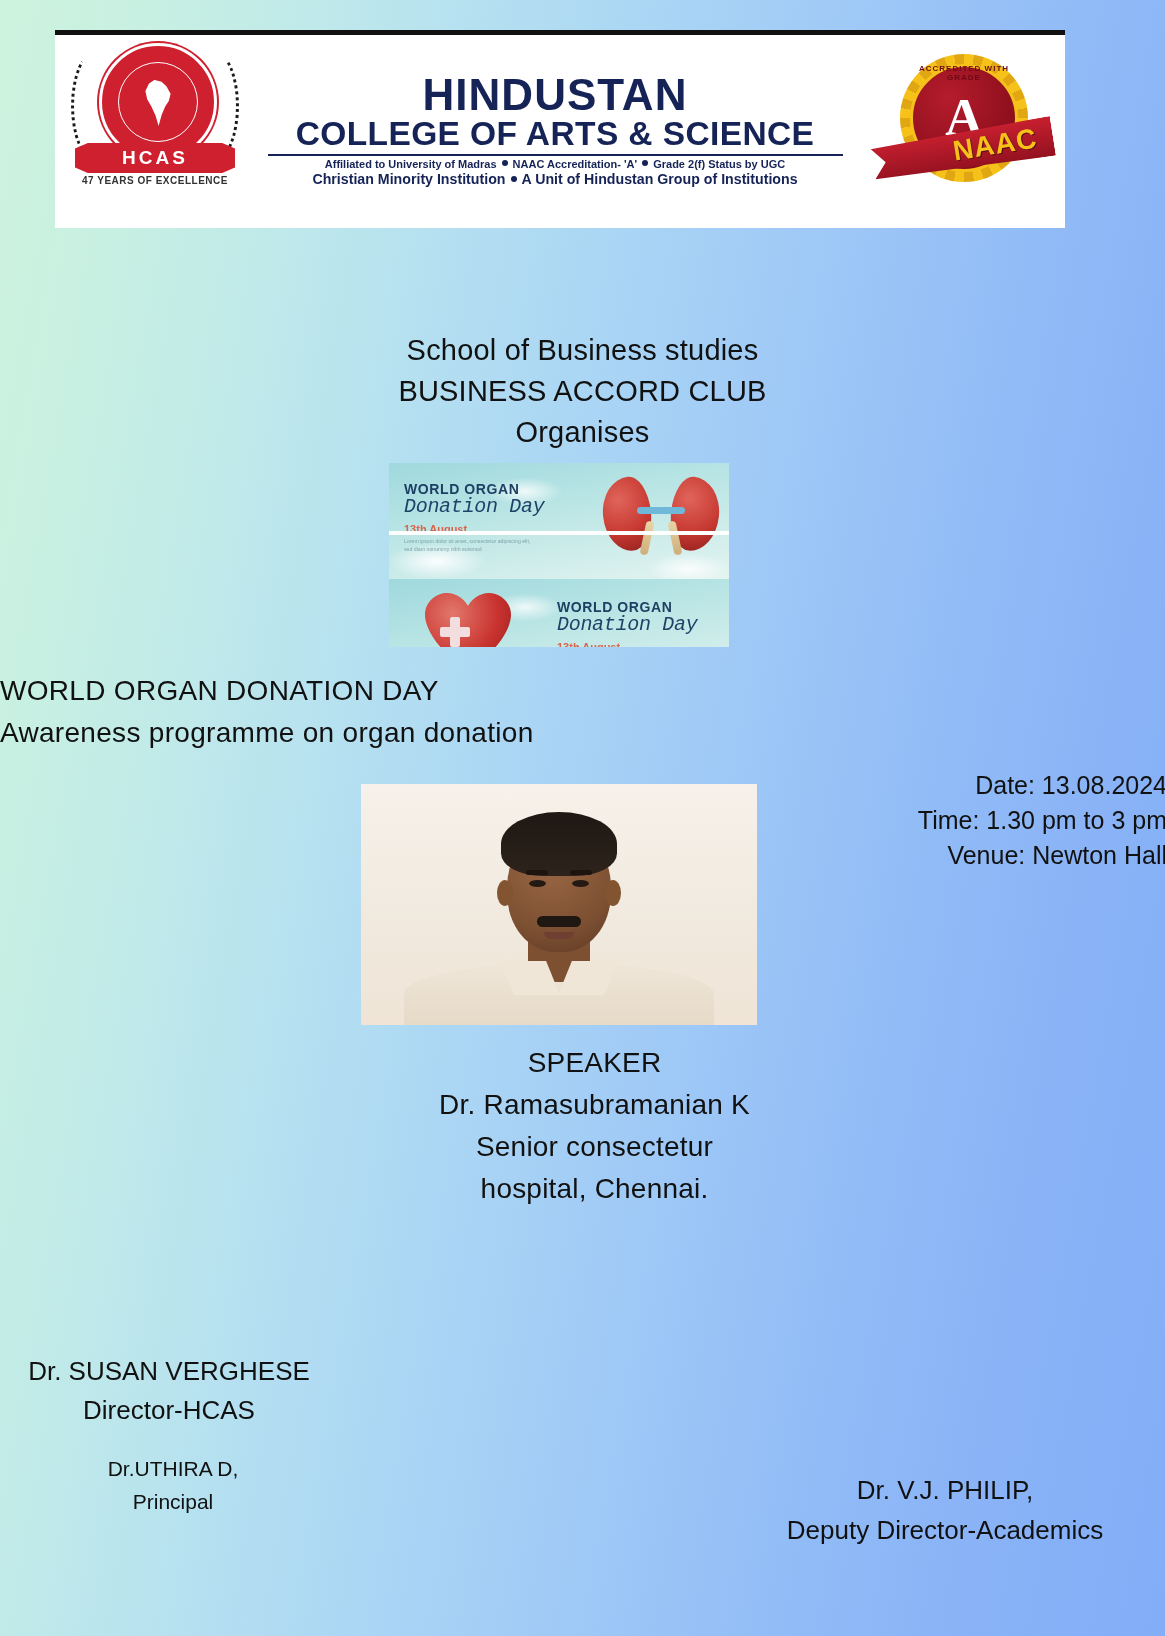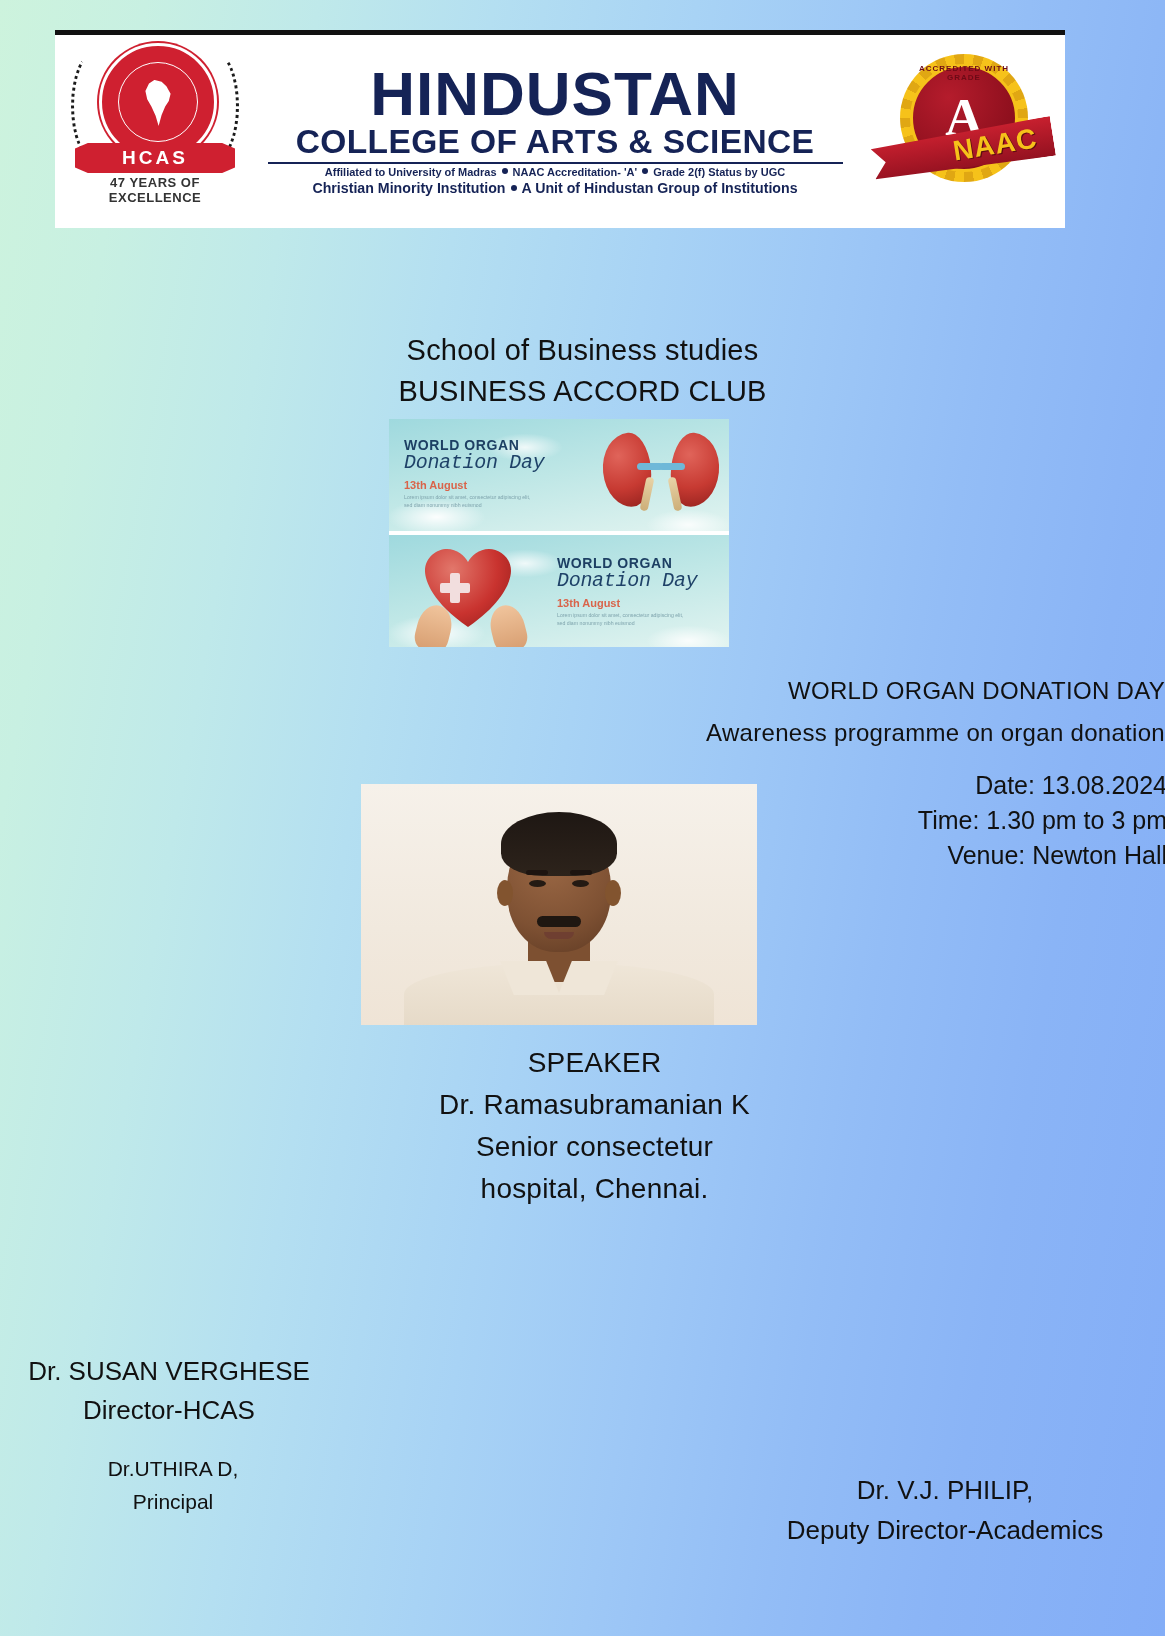--- a/index.html
+++ b/index.html
@@ -60,21 +60,21 @@
     width: 210px;
     height: 100%;
     display: flex;
     align-items: center;
     justify-content: center;
     flex: none;
   }
   .lh-title {
     font-family: "Liberation Sans", sans-serif;
     font-weight: bold;
-    font-size: 62px;
+    font-size: 44px;
     letter-spacing: 1px;
     color: #152356;
     line-height: 0.95;
     white-space: nowrap;
   }
   .lh-sub {
     font-family: "Liberation Sans", sans-serif;
     font-weight: bold;
     font-size: 33.5px;
     letter-spacing: 0.4px;
@@ -145,21 +145,21 @@
     color: #ffffff;
     font-family: "Liberation Sans", sans-serif;
     font-weight: bold; font-size: 19px;
     letter-spacing: 3px;
     display: flex; align-items: center; justify-content: center;
     clip-path: polygon(0% 18%, 8% 0%, 92% 0%, 100% 18%, 100% 82%, 92% 100%, 8% 100%, 0% 82%);
   }
   .crest-years {
     position: absolute; left: 0; top: 140px; width: 180px;
     text-align: center;
-    font-size: 13px; font-weight: bold; color: #333333;
+    font-size: 10px; font-weight: bold; color: #333333;
     letter-spacing: 0.5px;
   }
 
   
   .naac { position: relative; width: 200px; height: 160px; }
   .naac-seal {
     position: absolute; left: 40px; top: 2px;
     width: 128px; height: 128px; border-radius: 50%;
     background:
       repeating-conic-gradient(#f6c21a 0deg 9deg, #e0a713 9deg 18deg);
@@ -214,20 +214,21 @@
     position: absolute;
     left: 389px;
     top: 419px;
     width: 340px;
     height: 228px;
     overflow: hidden;
   }
   .banner {
     position: absolute; left: 0; width: 340px; height: 129px;
     overflow: hidden;
+    margin-top: 44px;
   }
   .banner.one { top: 0; }
   .banner.two { top: 116px; }
   .sky {
     position: absolute; inset: 0;
     background:
       radial-gradient(ellipse 70px 26px at 14% 76%, rgba(255,255,255,0.95) 0%, rgba(255,255,255,0) 70%),
       radial-gradient(ellipse 54px 20px at 40% 22%, rgba(255,255,255,0.8) 0%, rgba(255,255,255,0) 70%),
       radial-gradient(ellipse 60px 22px at 88% 82%, rgba(255,255,255,0.85) 0%, rgba(255,255,255,0) 70%),
       linear-gradient(170deg, #9fd9de 0%, #bfe7e6 45%, #e8f6f2 100%);
@@ -298,22 +299,22 @@
   }
   .hand-l { left: 6px; transform: rotate(14deg); }
   .hand-r { right: 6px; transform: rotate(-14deg); }
   .banner-gap {
     position: absolute; left: 0; top: 112px; width: 340px; height: 4px; background: #ffffff;
   }
 
   
   .event-title {
     position: absolute; left: 0; right: 0; top: 670px;
-    text-align: right;
-    font-size: 24px;
+    text-align: left;
+    font-size: 28px;
     line-height: 42px;
     letter-spacing: 0.3px;
   }
   .event-title .ln { display: block; }
 
   
   .dtv {
     position: absolute;
     right: -2px;
     top: 768px;

